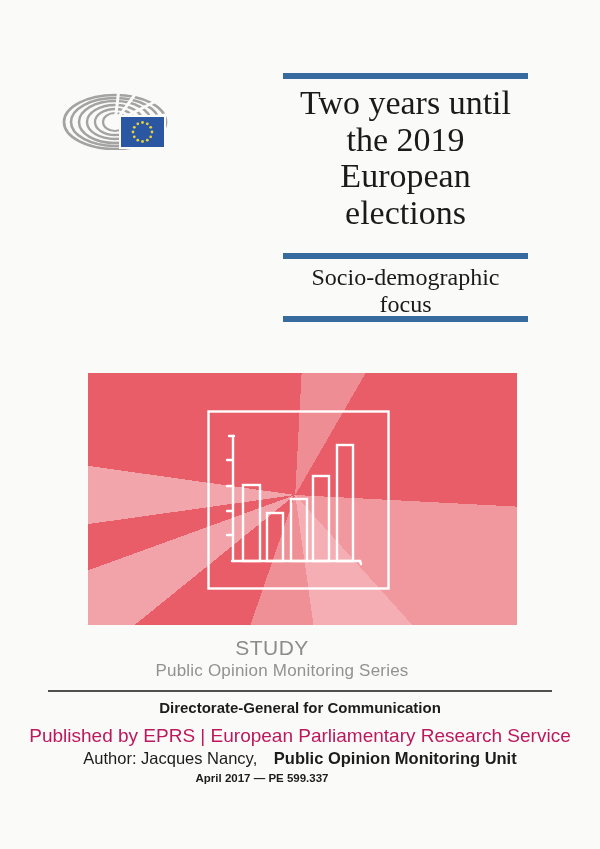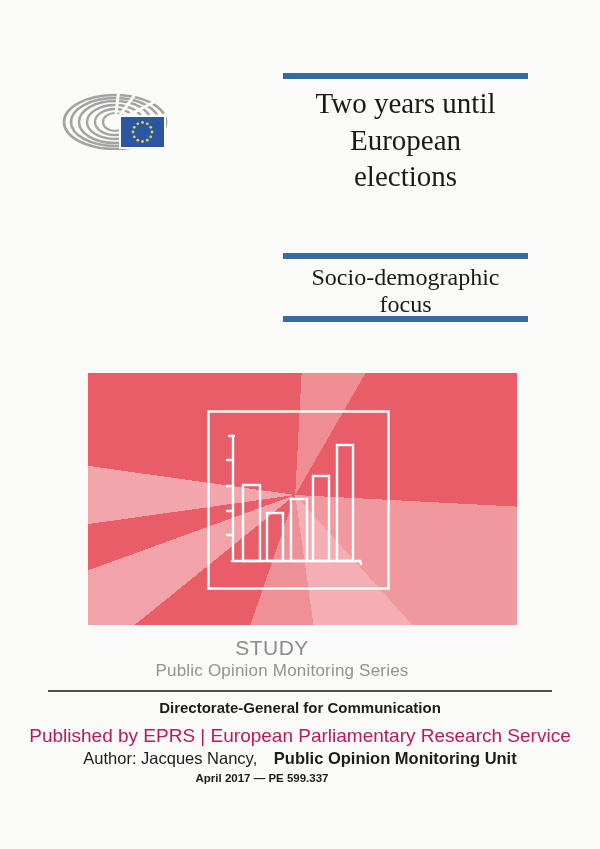--- a/index.html
+++ b/index.html
@@ -14,21 +14,21 @@
     margin-top:1px;text-align:center;width:108px;
     font-size:12.5px;font-weight:bold;letter-spacing:-0.6px;
     color:#787878;
   }
   
   .title-col{position:absolute;left:283px;top:0;width:245px;}
   .blue-bar{position:absolute;left:0;width:245px;height:6px;background:#376a9e;}
   .bar-1{top:73px;} .bar-2{top:253px;} .bar-3{top:316px;}
   .main-title{
     position:absolute;top:85px;width:245px;text-align:center;
-    font-family:"Liberation Serif",serif;font-size:29px;line-height:36.5px;
+    font-family:"Liberation Serif",serif;font-size:34px;line-height:36.5px;
     color:#1a1a1a;
   }
   .subtitle{
     position:absolute;top:264px;width:245px;text-align:center;
     font-family:"Liberation Serif",serif;font-size:24px;color:#1a1a1a;
   }
   
   .cover{
     position:absolute;left:88px;top:373px;width:429px;height:252px;
     background:
@@ -106,20 +106,21 @@
           <circle cx="75.8" cy="31.8" r="1.4"></circle>
         </g>
     </g>
   </svg>
 </div>
 
 <div class="title-col">
   <div class="blue-bar bar-1"></div>
   <div class="main-title">
     <span style="display:block">Two years until</span>
+    <span style="display:block">the 2019</span>
     <span style="display:block">European</span>
     <span style="display:block">elections</span>
   </div>
   <div class="blue-bar bar-2"></div>
   <div class="subtitle">Socio-demographic focus</div>
   <div class="blue-bar bar-3"></div>
 </div>
 
 <div class="cover">
   <svg class="chart-icon" width="183" height="180" viewBox="0 0 183 180">

